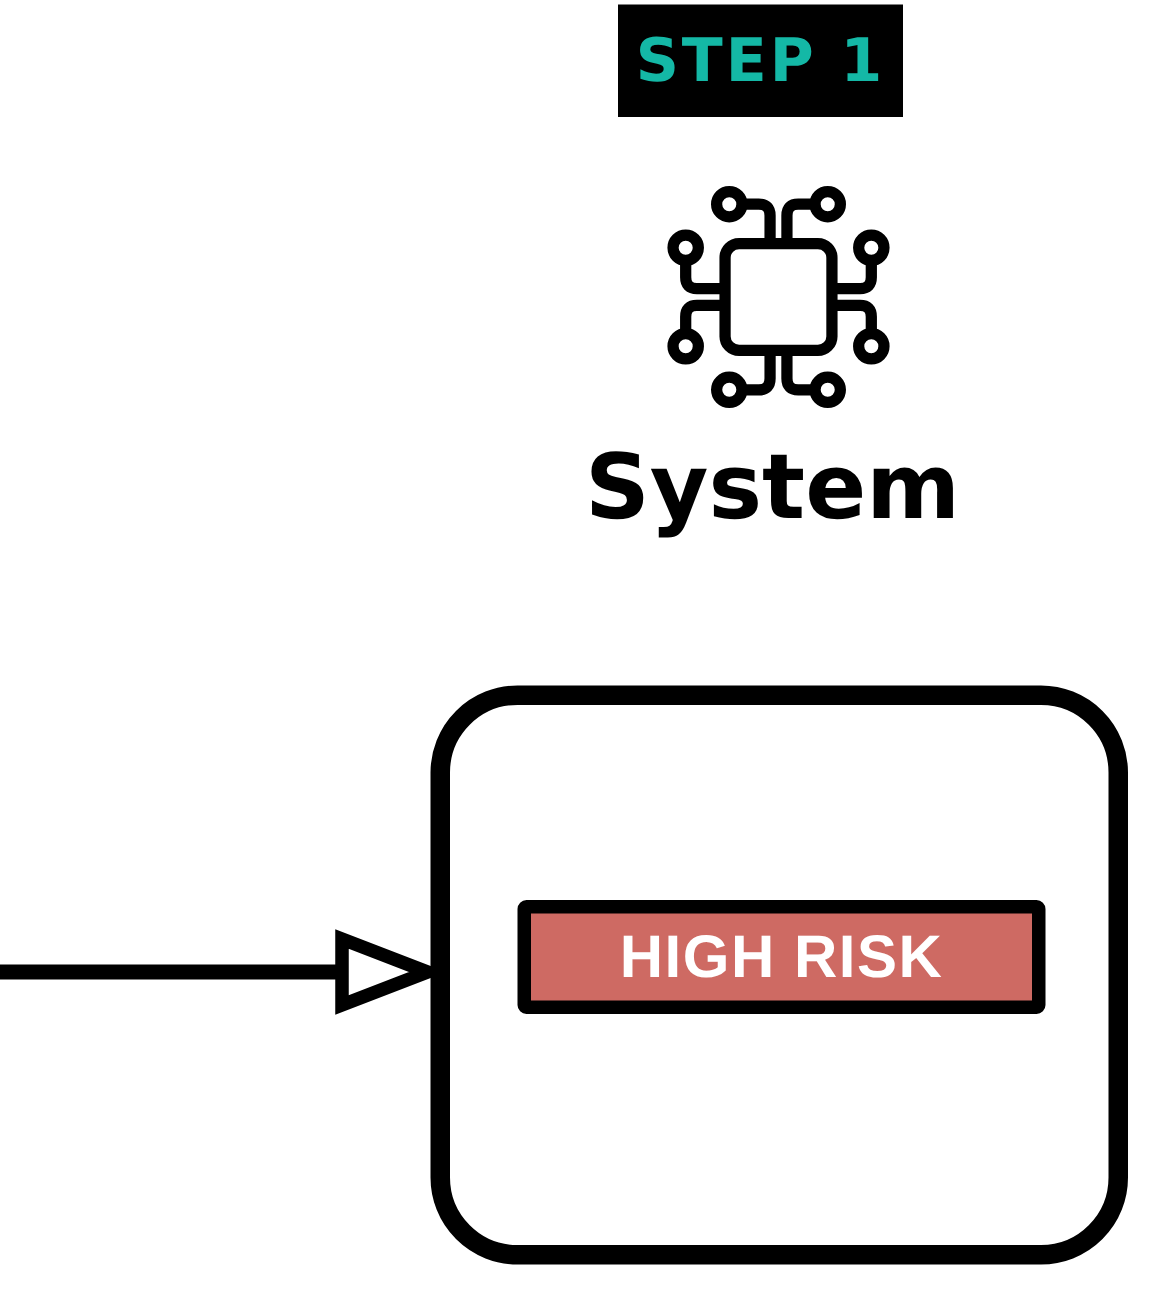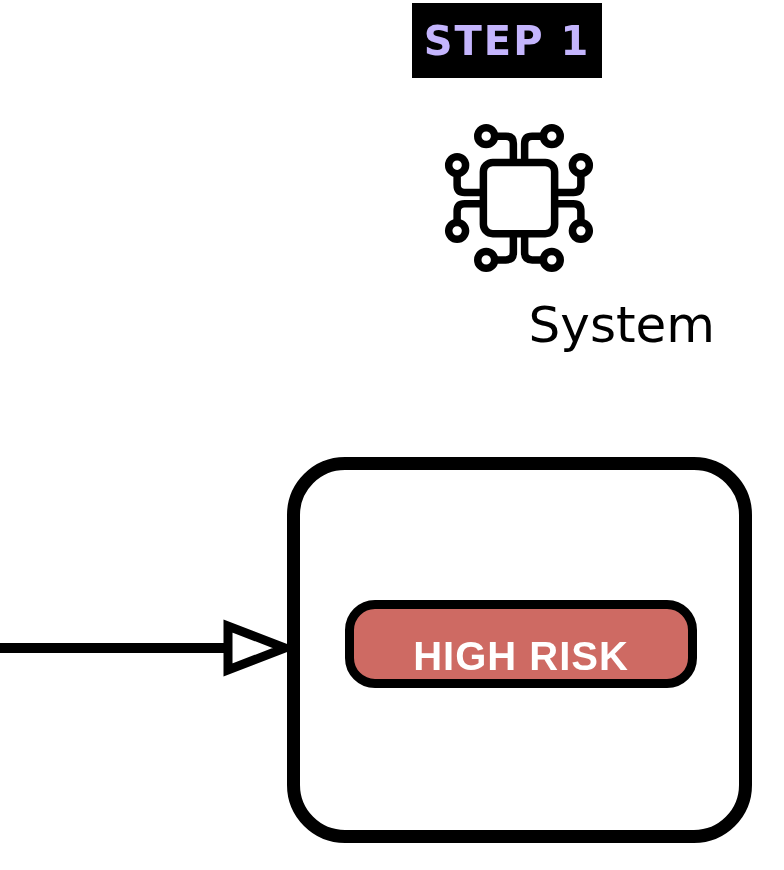--- a/index.html
+++ b/index.html
@@ -49,23 +49,23 @@
     height: 100%;
     display: block;
   }
 
   
   .step-title {
     position: absolute;
     left: 315px;
     top: 294px;
     width: 400px;
-    text-align: right;
-    font-weight: normal;
-    font-size: 50px;
+    text-align: center;
+    font-weight: bold;
+    font-size: 60px;
     line-height: 63px;
     color: #000000;
     font-family: "DejaVu Sans", sans-serif;
   }
 
   
   .result-box {
     position: absolute;
     left: 287px;
     top: 457px;
@@ -76,27 +76,27 @@
     border-radius: 58px;
     background: #ffffff;
   }
 
   
   .risk-badge {
     position: absolute;
     left: 345px;
     top: 600px;
     width: 352px;
-    height: 88px;
+    height: 76px;
     box-sizing: border-box;
     border: 9px solid #000000;
-    border-radius: 30px;
+    border-radius: 6px;
     background: #ce6a63;
     display: flex;
-    align-items: flex-end;
+    align-items: center;
     justify-content: center;
   }
   .risk-badge span {
     color: #ffffff;
     font-size: 40px;
     font-weight: bold;
     letter-spacing: 1px;
     font-family: "Liberation Sans", sans-serif;
   }
 
@@ -113,21 +113,21 @@
     height: 100%;
     display: block;
   }
 </style>
 </head>
 <body>
 
 <div class="canvas">
 
   <div class="step-badge" style="background: rgb(0, 0, 0);">
-    <span style="color: #c4b5fd;">STEP 1</span>
+    <span style="color: #14b8a6;">STEP 1</span>
   </div>
 
   <div class="chip-icon-wrap">
     <svg viewBox="0 0 160 160" fill="none" xmlns="http://www.w3.org/2000/svg">
       <g stroke="#000000" stroke-width="8" fill="none" stroke-linecap="round">
 
         <path d="M 55 14 H 66 Q 74 14 74 22 V 44"></path>
         <path d="M 86 44 V 22 Q 86 14 94 14 H 105"></path>
         <path d="M 14 55 V 66 Q 14 74 22 74 H 44"></path>
         <path d="M 44 86 H 22 Q 14 86 14 94 V 105"></path>

